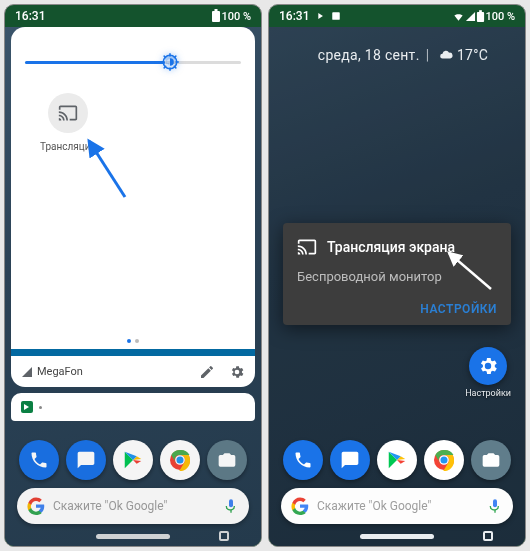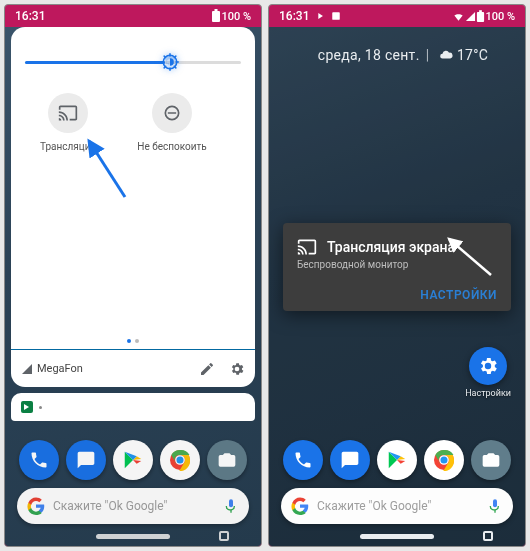--- a/index.html
+++ b/index.html
@@ -1,56 +1,56 @@
 <!DOCTYPE html>
 <html><head>
 <meta charset="utf-8">
 <style>
 *{box-sizing:border-box;margin:0;padding:0;font-family:Roboto,Arial,sans-serif;-webkit-font-smoothing:antialiased}
 body{background:#e8e8e8;width:530px;height:551px;overflow:hidden}
 .wrap{display:flex;gap:6px;padding:4px}
-.phone{width:276px;height:543px;background:#be185d;border-radius:4px;position:relative;overflow:hidden;border:1px solid #888}
+.phone{width:276px;height:543px;background:#14532d;border-radius:10px;position:relative;overflow:hidden;border:1px solid #888}
 .statusbar{height:22px;display:flex;align-items:center;justify-content:space-between;padding:0 10px;color:#fff;font-size:12px;font-weight:500}
 .statusbar .right{display:flex;align-items:center;gap:0}
 .batt{font-size:11px}
 
 
 .qs-panel{position:absolute;top:22px;left:6px;right:6px;height:360px;background:#fff;border-radius:14px;display:flex;flex-direction:column;padding:18px 14px 6px}
 .slider-row{position:relative;height:24px;margin:6px 0 18px}
 .slider-track{position:absolute;top:10px;left:0;right:0;height:3px;background:#dcdcdc;border-radius:2px}
 .slider-fill{position:absolute;top:10px;left:0;width:65%;height:3px;background:#1a73e8;border-radius:2px}
 .slider-thumb{position:absolute;top:2px;left:63%;width:18px;height:18px;display:flex;align-items:center;justify-content:center}
 .slider-thumb svg{filter:drop-shadow(0 0 3px rgba(26,115,232,.5))}
 .tiles{display:flex;gap:34px;padding-left:8px}
 .tile{display:flex;flex-direction:column;align-items:center;width:70px}
 .tile-circ{width:40px;height:40px;border-radius:50%;background:#ebebeb;display:flex;align-items:center;justify-content:center;margin-bottom:8px}
 .tile-label{font-size:10px;color:#555;text-align:center}
 .arrow1{position:absolute;top:108px;left:72px;pointer-events:none}
 .dots{position:absolute;bottom:44px;left:0;right:0;display:flex;justify-content:center;gap:4px}
 .dot{width:4px;height:4px;border-radius:50%;background:#bbb}.dot.on{background:#1a73e8}
-.qs-footer{position:absolute;bottom:0;left:0;right:0;height:38px;border-top:1px solid #0369a1;display:flex;align-items:center;padding:0 10px;justify-content:space-between}
+.qs-footer{position:absolute;bottom:0;left:0;right:0;height:38px;border-top:7px solid #0369a1;display:flex;align-items:center;padding:0 10px;justify-content:space-between}
 .carrier{display:flex;align-items:center;gap:4px;font-size:11px;color:#444}
 .footer-icons{display:flex;gap:14px}
 
 .notif-bar{position:absolute;top:388px;left:6px;right:6px;height:28px;background:#fff;border-radius:10px 10px 4px 4px;display:flex;align-items:center;padding:0 10px;gap:6px}
 .notif-sq{width:12px;height:12px;background:#0b8043;border-radius:2px;position:relative}
 .notif-sq::after{content:"";position:absolute;left:3px;top:3px;width:0;height:0;border-left:5px solid #fff;border-top:3px solid transparent;border-bottom:3px solid transparent}
 .notif-dot{width:3px;height:3px;background:#888;border-radius:50%}
 
 
 .wallpaper{position:absolute;top:22px;left:0;right:0;bottom:0;background:linear-gradient(160deg,#3a546a 0%,#2b4256 40%,#243a4c 100%)}
 .dimmer{position:absolute;inset:0;background:rgba(0,0,0,.22)}
 .dateline{position:absolute;top:20px;left:12px;right:0;text-align:center;color:#e9edf0;font-size:14px;letter-spacing:.3px}
 .dateline .sep{margin:0 6px;opacity:.7}
 
 .dialog{position:absolute;top:196px;left:14px;right:14px;background:#3d3d3d;border-radius:4px;padding:14px 14px 8px;box-shadow:0 4px 18px rgba(0,0,0,.5)}
 .dlg-title{display:flex;align-items:center;gap:10px;color:#fff;font-size:14px;font-weight:500;}
 .dlg-item{padding:0 0 2px 0}
 .dlg-name{color:#fff;font-size:13px}
-.dlg-sub{color:#bdbdbd;font-size:10px;margin-top:2px}
+.dlg-sub{color:#bdbdbd;font-size:13px;margin-top:12px}
 .dlg-btn{text-align:right;margin-top:12px}
 .dlg-btn span{color:#2a7fd4;font-size:12px;font-weight:600;letter-spacing:.5px}
 .arrow2{position:absolute;right:12px;bottom:30px;pointer-events:none}
 
 .gearbtn{position:absolute;right:14px;top:320px;display:flex;flex-direction:column;align-items:center;gap:3px}
 .gearcirc{width:38px;height:38px;border-radius:50%;background:#1a73e8;display:flex;align-items:center;justify-content:center;box-shadow:0 2px 6px rgba(0,0,0,.4)}
 .gearlab{font-size:9px;color:#e9edf0;text-shadow:0 1px 2px rgba(0,0,0,.6)}
 
 .dock{position:absolute;bottom:66px;left:0;right:0;display:flex;justify-content:space-around;padding:0 10px}
 .appic{width:40px;height:40px;border-radius:50%;display:flex;align-items:center;justify-content:center;box-shadow:0 2px 4px rgba(0,0,0,.35)}
@@ -158,29 +158,20 @@
       </div>
     </div>
     <div class="tiles">
       <div class="tile">
         <div class="tile-circ">
               <svg width="20" height="20" viewBox="0 0 24 24" fill="#5f6368">
                 <path d="M21 3H3c-1.1 0-2 .9-2 2v3h2V5h18v14h-7v2h7c1.1 0 2-.9 2-2V5c0-1.1-.9-2-2-2zM1 18v3h3c0-1.7-1.3-3-3-3zm0-4v2c2.8 0 5 2.2 5 5h2c0-3.9-3.1-7-7-7zm0-4v2c5 0 9 4 9 9h2c0-6.1-4.9-11-11-11z"></path>
               </svg>
             </div>
         <span class="tile-label">Трансляция</span>
-      </div>
-      <div class="tile">
-        <div class="tile-circ">
-              <svg width="20" height="20" viewBox="0 0 24 24" fill="none" stroke="#5f6368" stroke-width="2">
-                <circle cx="12" cy="12" r="8"></circle>
-                <line x1="7" y1="12" x2="17" y2="12"></line>
-              </svg>
-            </div>
-        <span class="tile-label">Не беспокоить</span>
       </div>
     </div>
     <svg class="arrow1" width="50" height="70" viewBox="0 0 50 70">
           <defs>
             <marker id="ah1" markerWidth="6" markerHeight="6" refX="5" refY="3" orient="auto">
               <path d="M0 0L6 3L0 6z" fill="#1a73e8"></path>
             </marker>
           </defs>
           <line x1="42" y1="62" x2="6" y2="6" stroke="#1a73e8" stroke-width="3" marker-end="url(#ah1)"></line>
         </svg>

